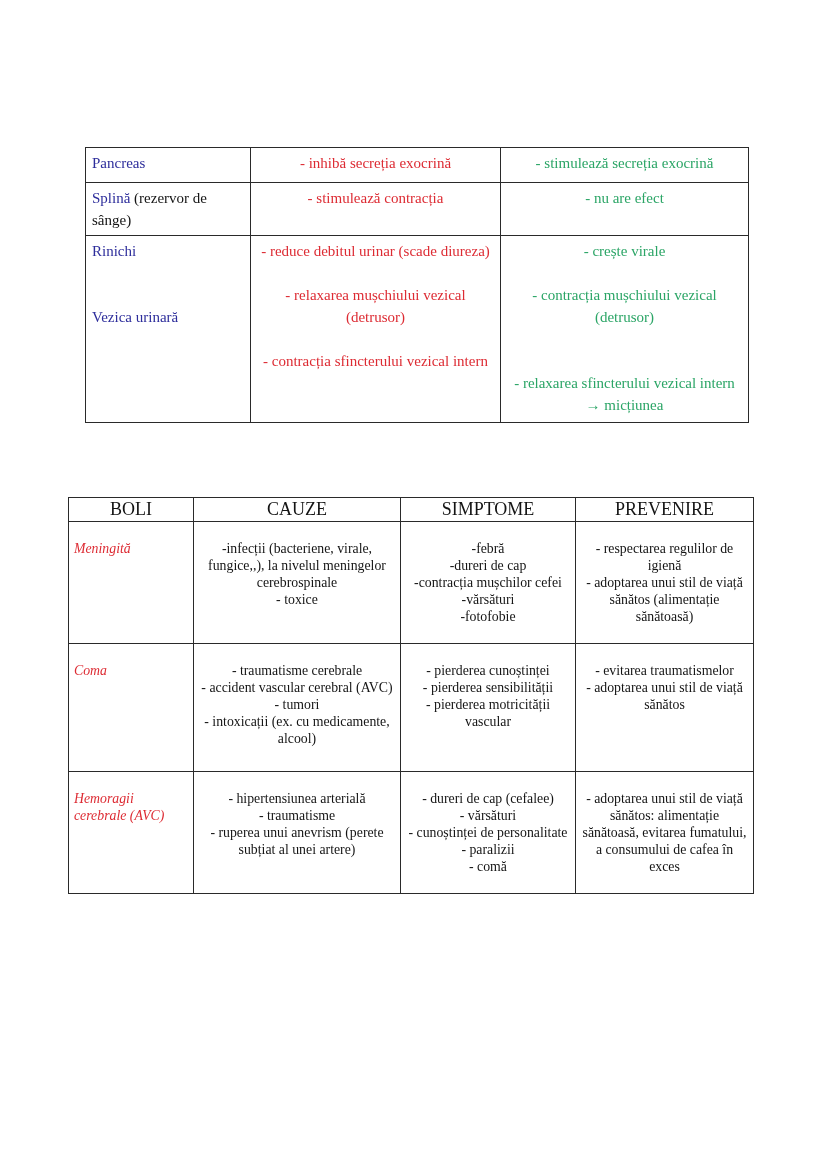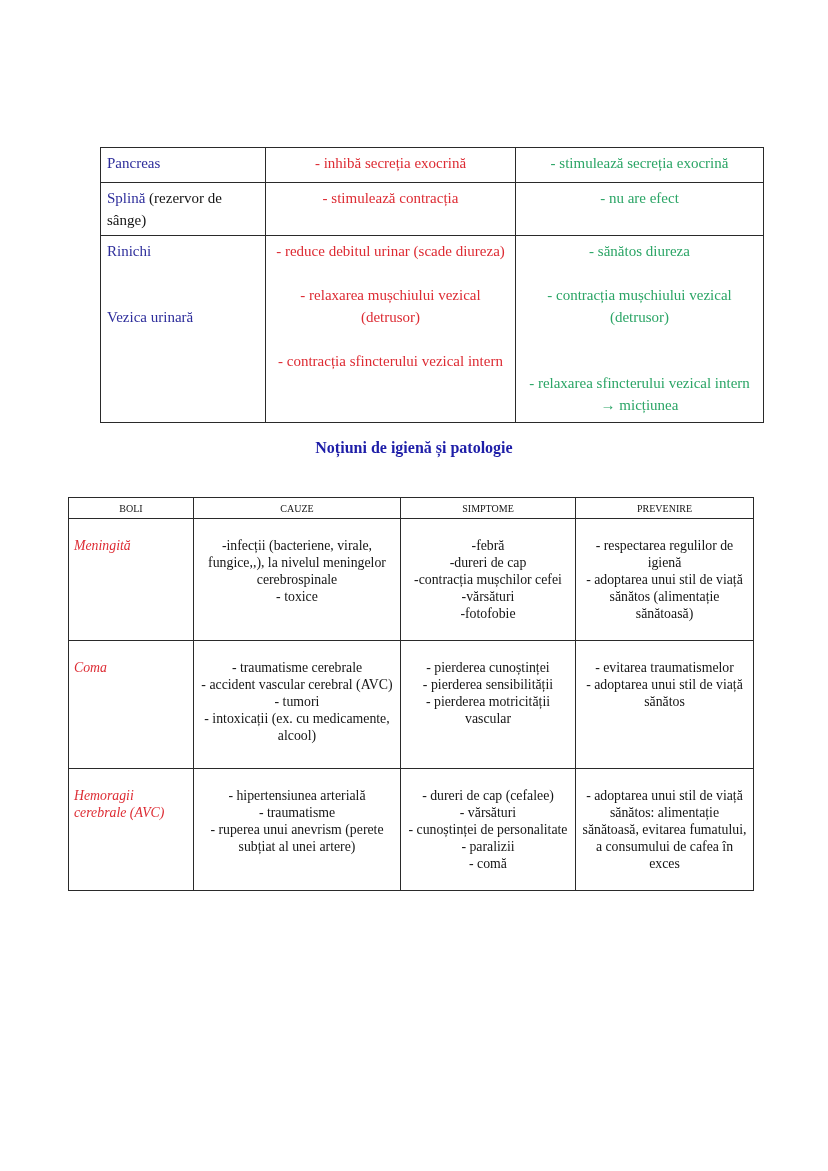--- a/index.html
+++ b/index.html
@@ -8,21 +8,21 @@
     width:828px; height:1171px;
     font-family:"Liberation Serif", serif;
     color:#141414;
     position:relative;
     overflow:hidden;
   }
   .page { position:absolute; inset:0; background:#ffffff; }
 
   
   .t1 {
-    position:absolute; left:100px; top:147px;
+    position:absolute; left:85px; top:147px;
     width:663px;
     border-collapse:collapse;
     table-layout:fixed;
     font-size:15px;
   }
   .t1 td {
     border:1.5px solid #2a2a2a;
     vertical-align:top;
     padding:4px 6px;
   }
@@ -54,21 +54,21 @@
   .t2 {
     position:absolute; left:68px; top:497px;
     width:685px;
     border-collapse:collapse;
     table-layout:fixed;
     font-size:13.8px;
   }
   .t2 th {
     border:1px solid #2a2a2a;
     font-weight:normal;
-    font-size:10px;
+    font-size:18px;
     text-align:center;
     padding:1px 2px;
     height:21px;
     color:#141414;
   }
   .t2 td {
     border:1px solid #2a2a2a;
     vertical-align:top;
     padding:18px 5px;
   }
@@ -124,32 +124,31 @@
             <div class="line"><span class="organ-name">Vezica urinară</span></div>
           </td>
           <td class="fx-cell fx-red">
             <div class="line">- reduce debitul urinar (scade diureza)</div>
             <div class="line"></div>
             <div class="line">- relaxarea mușchiului vezical (detrusor)</div>
             <div class="line"></div>
             <div class="line">- contracția sfincterului vezical intern</div>
           </td>
           <td class="fx-cell fx-green">
-            <div class="line">- sănătos diureza</div>
+            <div class="line">- crește virale</div>
             <div class="line"></div>
             <div class="line">- contracția mușchiului vezical (detrusor)</div>
             <div class="line"></div>
             <div class="line"></div>
             <div class="line">- relaxarea sfincterului vezical intern → micțiunea</div>
           </td>
         </tr>
       </tbody>
   </table>
 
-  <div class="heading">Noțiuni de igienă și patologie</div>
 
 
   <table class="t2">
     <colgroup>
       <col style="width:125px">
       <col style="width:207px">
       <col style="width:175px">
       <col style="width:178px">
     </colgroup>
     <thead>

